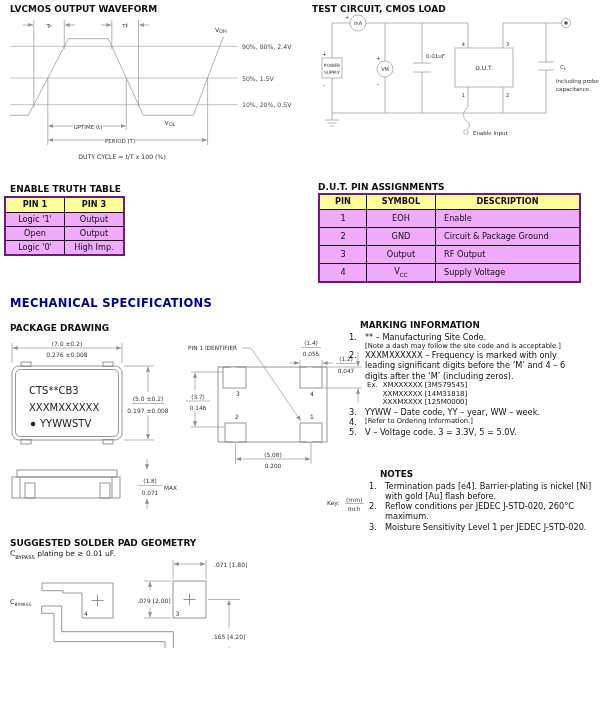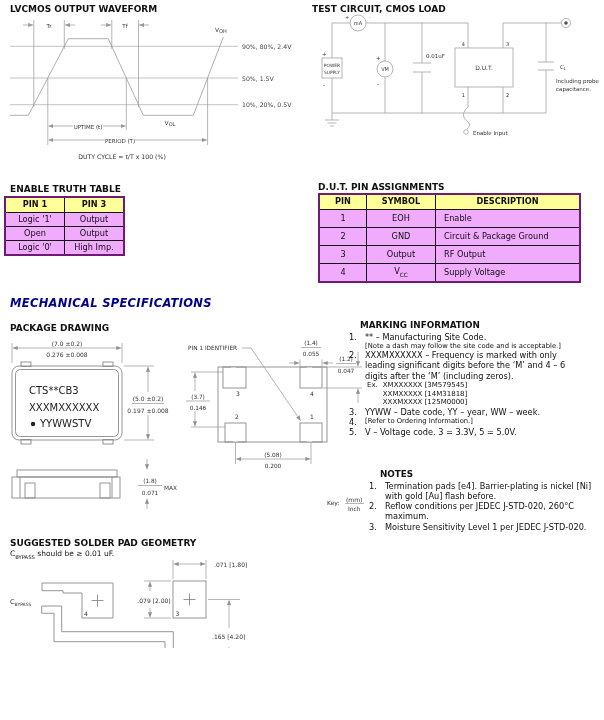--- a/index.html
+++ b/index.html
@@ -1,20 +1,20 @@
 <!DOCTYPE html>
 <html><head>
 <meta charset="utf-8">
 <style>
   html,body{margin:0;padding:0;background:#fff;}
   .page{position:relative;width:604px;height:648px;background:#fff;overflow:hidden;
         font-family:"DejaVu Sans",sans-serif;color:#111;}
   .abs{position:absolute;}
   .sec-title{font-size:9px;font-weight:bold;white-space:nowrap;color:#101010;}
-  .mech-title{font-size:11.5px;font-weight:bold;color:#00008B;letter-spacing:.3px;white-space:nowrap;font-style:italic;}
+  .mech-title{font-size:11.5px;font-weight:bold;color:#00008B;letter-spacing:.3px;white-space:nowrap;}
   
   table.tbl{border-collapse:collapse;border:2px solid #701a75;background:#f0abfc;}
   table.tbl th,table.tbl td{border:1px solid #151515;font-size:8.2px;line-height:1.1;
         padding:1px 3px;text-align:center;color:#101010;font-family:"DejaVu Sans",sans-serif;}
   table.tbl th{background:#ffff99;font-weight:bold;}
   table.tt td{width:52px;height:11px;}
   table.tt th{width:52px;height:12px;}
   table.pt th{height:12px;}
   table.pt td{height:15px;}
   table.pt td.c1{width:40px;} table.pt td.c2{width:62px;}
@@ -393,21 +393,21 @@
       <span class="itext">Reflow conditions per JEDEC J-STD-020, 260°C maximum.</span>
     </div>
     <div class="item">
       <span class="inum">3.</span>
       <span class="itext">Moisture Sensitivity Level 1 per JEDEC J-STD-020.</span>
     </div>
   </div>
 
   <div class="abs sec-title" style="left:10px;top:538px">SUGGESTED SOLDER PAD GEOMETRY</div>
   <div class="abs" style="left:10px;top:549px;font-size:7.5px">
-    <span>C</span><sub>BYPASS</sub><span> should be ≥ 0.01 uF.</span>
+    <span>C</span><sub>BYPASS</sub><span> plating be ≥ 0.01 uF.</span>
   </div>
   <svg class="abs" style="left:8px;top:558px" width="290" height="162" viewBox="0 0 290 162">
     <defs>
       <marker id="m4" markerWidth="8" markerHeight="8" refX="7" refY="3" orient="auto">
         <path d="M0,0 L7,3 L0,6 Z" fill="#909090"></path>
       </marker>
     </defs>
 
     <polygon class="pl" points="34,25 105,25 105,60 74,60 74,35 55,35 55,32.7 34,32.7"></polygon>
     <polygon class="pl" points="33.7,48 53.7,48 53.7,73.7 165.3,73.7 165.3,99 157,99 157,83.7 46,83.7 46,55.3 33.7,55.3"></polygon>

